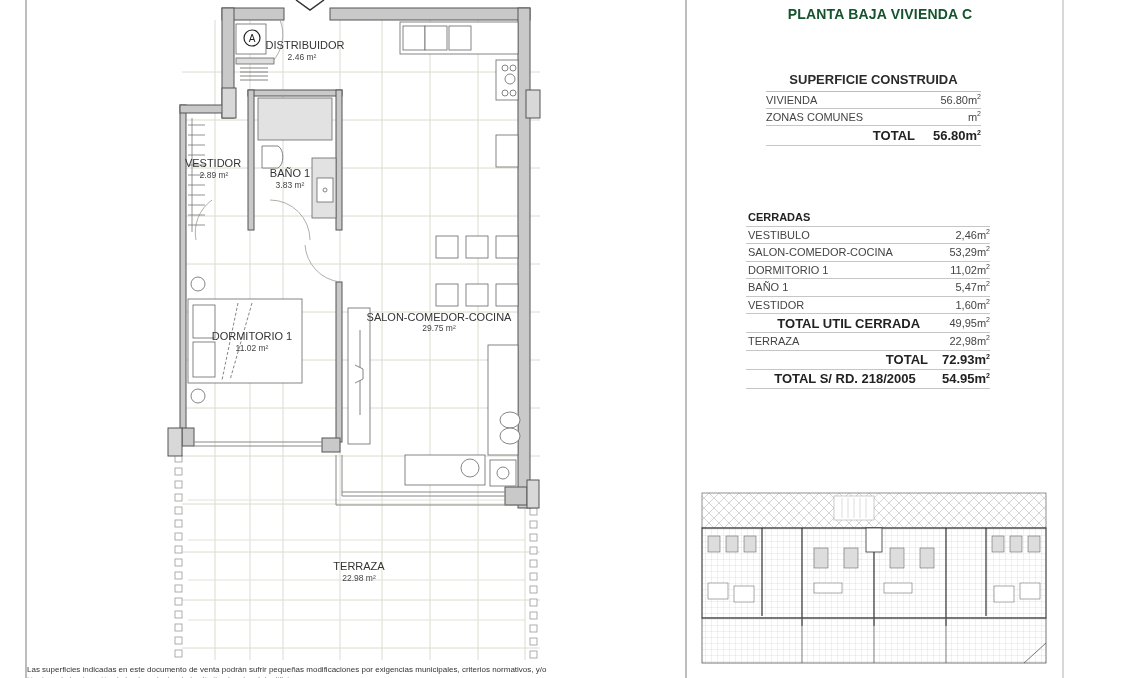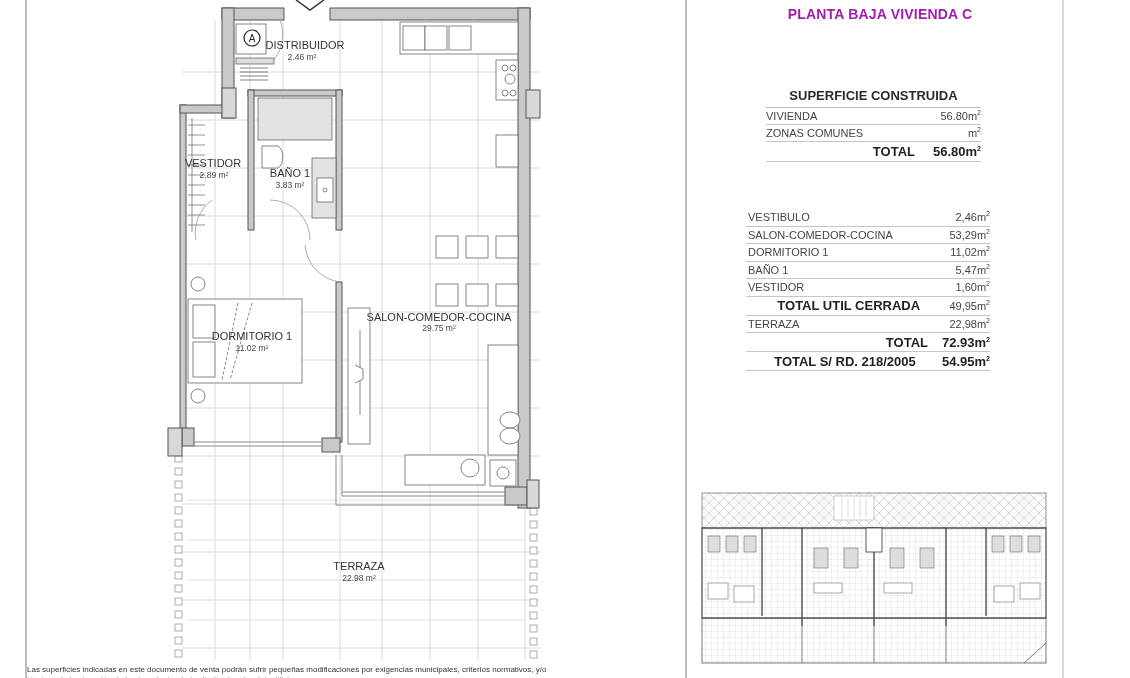--- a/index.html
+++ b/index.html
@@ -1,21 +1,21 @@
 <!DOCTYPE html>
 <html><head>
 <meta charset="utf-8">
 <style>
   html,body{margin:0;padding:0;}
   body{width:1130px;height:678px;background:#ffffff;position:relative;overflow:hidden;font-family:"Liberation Sans",sans-serif;color:#222;}
   .vline{position:absolute;top:0;bottom:0;width:2px;background:#bdbdbd;}
   svg text{font-family:"Liberation Sans",sans-serif;}
   .plan-label{font-size:11px;fill:#333;}
   .plan-area{font-size:8.5px;fill:#444;}
-  .title{position:absolute;left:745px;top:6px;width:270px;text-align:center;font-weight:bold;font-size:14px;color:#a21caf;letter-spacing:0.2px;}
+  .title{position:absolute;left:745px;top:6px;width:270px;text-align:center;font-weight:bold;font-size:14px;color:#14532d;letter-spacing:0.2px;}
   .tbl{position:absolute;left:766px;width:215px;font-size:11px;color:#444;}
   .tbl .head{font-weight:bold;font-size:13px;text-align:center;color:#2a2a2a;padding:4px 0 4px 0;border-bottom:1px solid #bbb;}
   .tbl .row{display:flex;justify-content:space-between;align-items:center;border-bottom:1px solid #c6c6c6;height:16px;}
   .tbl .row.total{height:19px;font-weight:bold;font-size:13px;color:#222;}
   .tbl .row .lbl{flex:1;}
   .tbl .row.total .lbl{text-align:right;padding-right:18px;}
   .tbl .row .val{text-align:right;white-space:nowrap;}
   .tbl2{position:absolute;left:746px;width:244px;font-size:11px;color:#444;}
   .tbl2 .head{font-weight:bold;font-size:13px;text-align:center;letter-spacing:3px;color:#2a2a2a;padding:4px 0 4px 0;border-top:1px solid #ccc;border-bottom:1px solid #bbb;}
   .tbl2 .row{display:flex;justify-content:space-between;align-items:center;border-bottom:1px solid #c6c6c6;height:16.5px;padding-left:2px;}
@@ -249,37 +249,40 @@
     <text class="plan-label" x="439" y="321" text-anchor="middle">SALON-COMEDOR-COCINA</text>
     <text class="plan-area" x="439" y="331" text-anchor="middle">29.75 m²</text>
 
     <text class="plan-label" x="359" y="570" text-anchor="middle">TERRAZA</text>
     <text class="plan-area" x="359" y="581" text-anchor="middle">22.98 m²</text>
   </g>
 </svg>
 
 <div class="title">PLANTA BAJA VIVIENDA C</div>
 
-<div class="tbl" style="top:84px;">
+<div class="tbl" style="top:68px;">
   <div class="head">SUPERFICIE CONSTRUIDA</div>
   <div class="row">
     <span class="lbl">VIVIENDA</span>
     <span class="val"><span>56.80</span><span>m</span><sup>2</sup></span>
   </div>
   <div class="row">
     <span class="lbl">ZONAS COMUNES</span>
     <span class="val"><span></span><span>m</span><sup>2</sup></span>
   </div>
   <div class="row total">
     <span class="lbl">TOTAL</span>
     <span class="val"><span>56.80</span><span>m</span><sup>2</sup></span>
   </div>
 </div>
 
 <div class="tbl2" style="top:209px;">
+  <div class="row section">
+      <span>CERRADAS</span>
+    </div>
   <div class="row">
     <span class="lbl">VESTIBULO</span>
     <span class="val"><span>2,46</span><span>m</span><sup>2</sup></span>
   </div>
   <div class="row">
     <span class="lbl">SALON-COMEDOR-COCINA</span>
     <span class="val"><span>53,29</span><span>m</span><sup>2</sup></span>
   </div>
   <div class="row">
     <span class="lbl">DORMITORIO 1</span>

